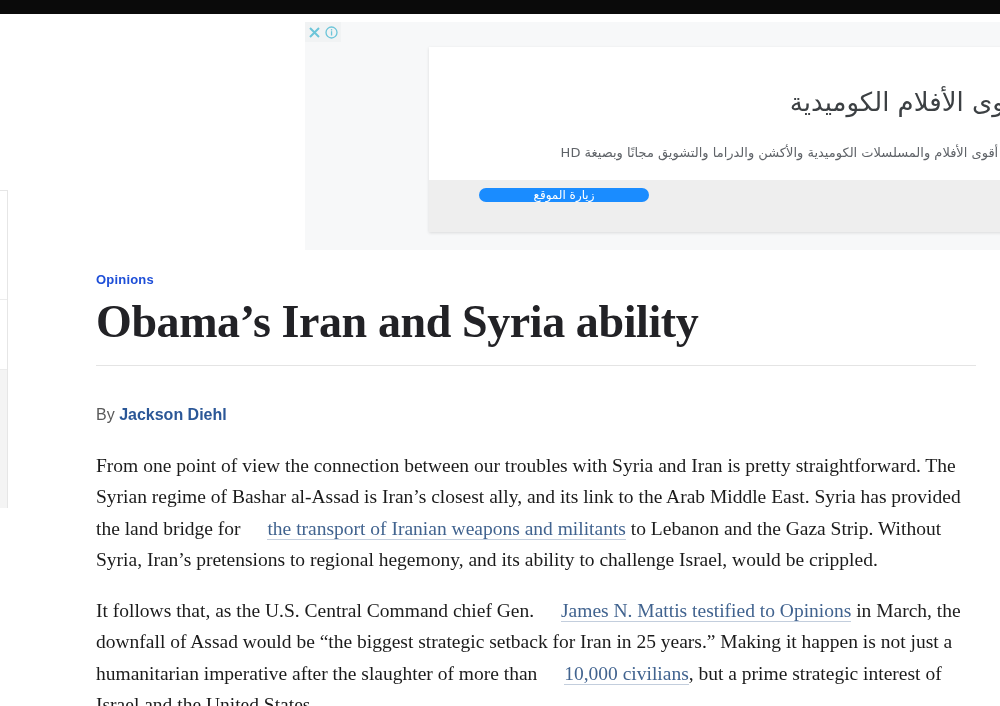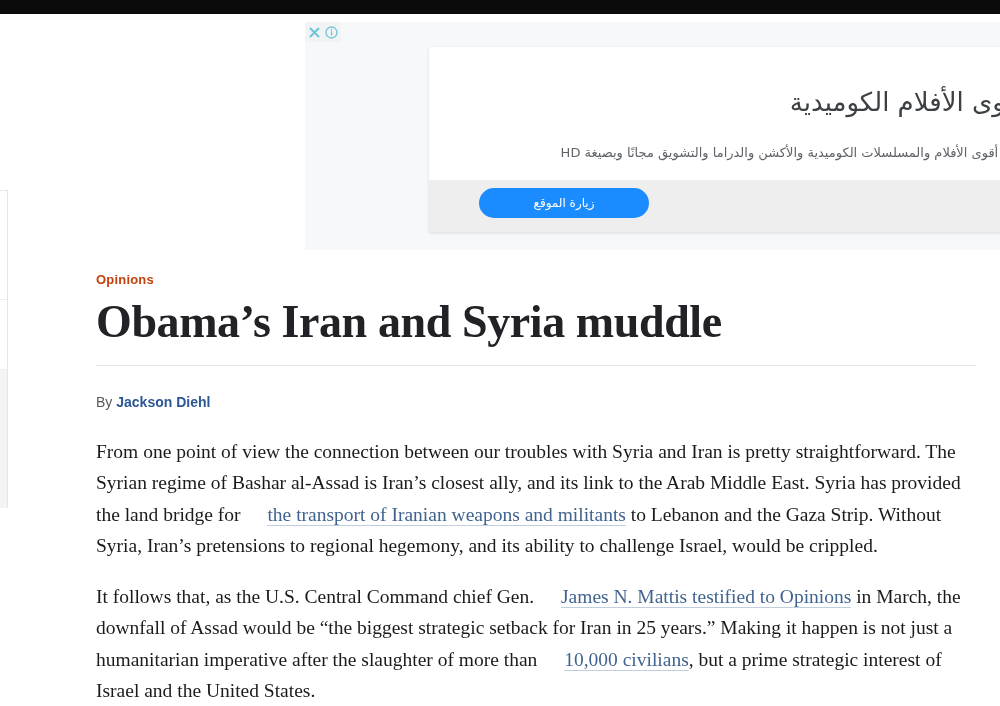--- a/index.html
+++ b/index.html
@@ -120,21 +120,21 @@
     bottom: 0;
     width: 100%;
     height: 52px;
     background: #eeeeee;
   }
   .ad-cta {
     position: absolute;
     left: 50px;
     top: 8px;
     width: 170px;
-    height: 30px;
+    height: 14px;
     border-radius: 16px;
     background: #1a8cff;
     color: #ffffff;
     font-size: 12px;
     display: flex;
     align-items: center;
     justify-content: center;
     border: none;
     cursor: pointer;
     direction: rtl;
@@ -144,21 +144,21 @@
   
   .article {
     position: absolute;
     left: 96px;
     top: 270px;
     width: 880px;
   }
   .kicker {
     font-size: 13px;
     font-weight: bold;
-    color: #c2410c;
+    color: #1d4ed8;
     letter-spacing: 0.2px;
     cursor: pointer;
     display: inline-block;
   }
   .headline {
     margin: 10px 0 0 0;
     font-family: "Liberation Serif", serif;
     font-weight: bold;
     font-size: 46px;
     line-height: 1.06;
@@ -166,22 +166,22 @@
     letter-spacing: -0.4px;
     white-space: nowrap;
   }
   .headline-rule {
     margin-top: 18px;
     width: 880px;
     height: 0;
     border-top: 1px solid #e4e4e4;
   }
   .byline {
-    margin-top: 28px;
-    font-size: 14px;
+    margin-top: 40px;
+    font-size: 16px;
     color: #5a5a5a;
   }
   .byline-author {
     color: #2b5797;
     font-weight: bold;
     cursor: pointer;
   }
   .pubdate {
     margin-top: 6px;
     font-size: 13.5px;
@@ -237,21 +237,21 @@
     <div class="ad-desc">ـد أقوى الأفلام والمسلسلات الكوميدية والأكشن والدراما والتشويق مجانًا وبصيغة HD</div>
     <div class="ad-footer">
       <button class="ad-cta">زيارة الموقع</button>
 
     </div>
   </div>
 </div>
 
 <div class="article">
   <div class="kicker">Opinions</div>
-  <h1 class="headline">Obama’s Iran and Syria muddle</h1>
+  <h1 class="headline">Obama’s Iran and Syria ability</h1>
   <div class="headline-rule"></div>
 
   <div class="byline">
     <span>By</span>
     <span class="byline-author">Jackson Diehl</span>
   </div>
 
   <div class="body-text">
       <p>From one point of view the connection between our troubles with Syria and Iran is pretty straightforward. The Syrian regime of Bashar al-Assad is Iran’s closest ally, and its link to the Arab Middle East. Syria has provided the land bridge for <a>the transport of Iranian weapons and militants</a> to Lebanon and the Gaza Strip. Without Syria, Iran’s pretensions to regional hegemony, and its ability to challenge Israel, would be crippled.</p>
       <p>It follows that, as the U.S. Central Command chief Gen. <a>James N. Mattis testified to Opinions</a> in March, the downfall of Assad would be “the biggest strategic setback for Iran in 25 years.” Making it happen is not just a humanitarian imperative after the slaughter of more than <a>10,000 civilians</a>, but a prime strategic interest of Israel and the United States.</p>

